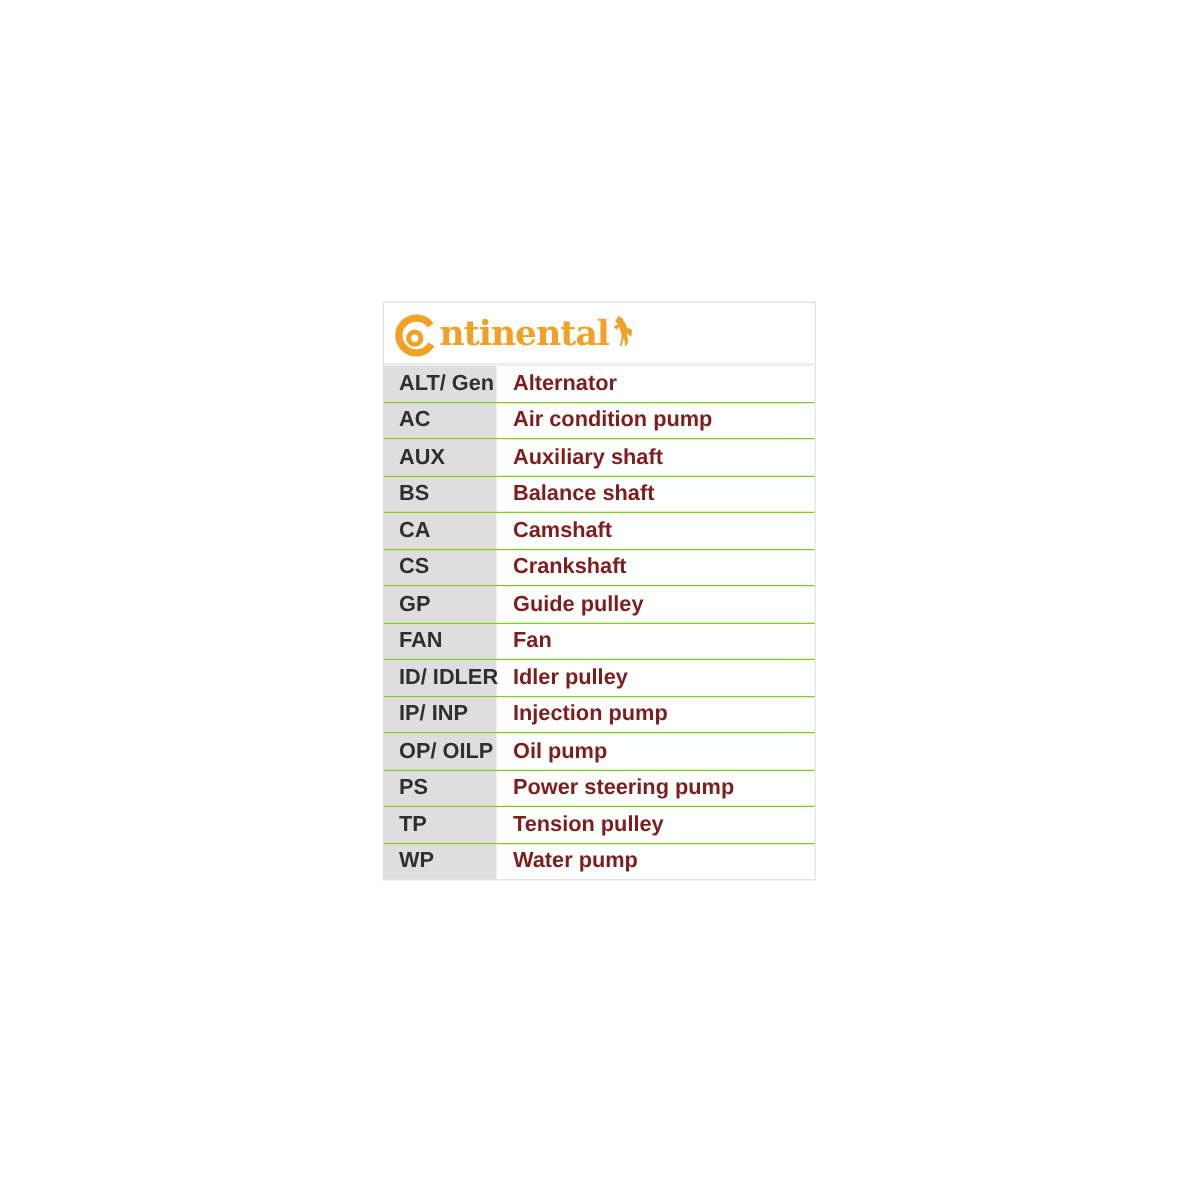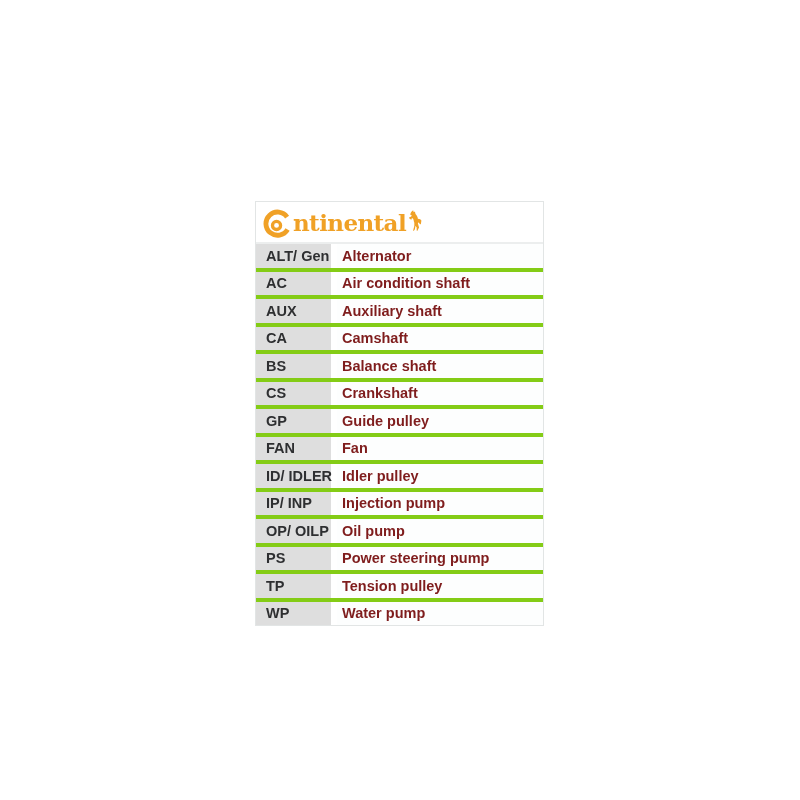--- a/index.html
+++ b/index.html
@@ -51,21 +51,21 @@
     color: #f0a126;
   }
   .horse {
     display: block;
     margin-left: 3px;
     margin-bottom: 3px;
   }
   .legend-table .row {
     display: flex;
     height: 23.5px;
-    border-bottom: 4px solid #84cc16;
+    border-bottom: 1px solid #84cc16;
   }
   .legend-table .row:last-child {
     border-bottom: none;
     text-align: center;
   }
   .abbr {
     width: 65px;
     padding-left: 10px;
     background: #dedede;
     border-right: 6px solid #ffffff;
@@ -108,33 +108,33 @@
     </div>
 
     <div class="legend-table">
 
     <div class="row" style="">
         <div class="abbr">ALT/ Gen</div>
         <div class="label">Alternator</div>
       </div>
         <div class="row" style="">
         <div class="abbr">AC</div>
-        <div class="label">Air condition shaft</div>
+        <div class="label">Air condition pump</div>
       </div>
         <div class="row" style="">
         <div class="abbr">AUX</div>
         <div class="label">Auxiliary shaft</div>
       </div>
         <div class="row" style="">
+        <div class="abbr">BS</div>
+        <div class="label">Balance shaft</div>
+      </div>
+        <div class="row" style="">
         <div class="abbr">CA</div>
         <div class="label">Camshaft</div>
-      </div>
-        <div class="row" style="">
-        <div class="abbr">BS</div>
-        <div class="label">Balance shaft</div>
       </div>
         <div class="row" style="">
         <div class="abbr">CS</div>
         <div class="label">Crankshaft</div>
       </div>
         <div class="row" style="">
         <div class="abbr">GP</div>
         <div class="label">Guide pulley</div>
       </div>
         <div class="row" style="">

